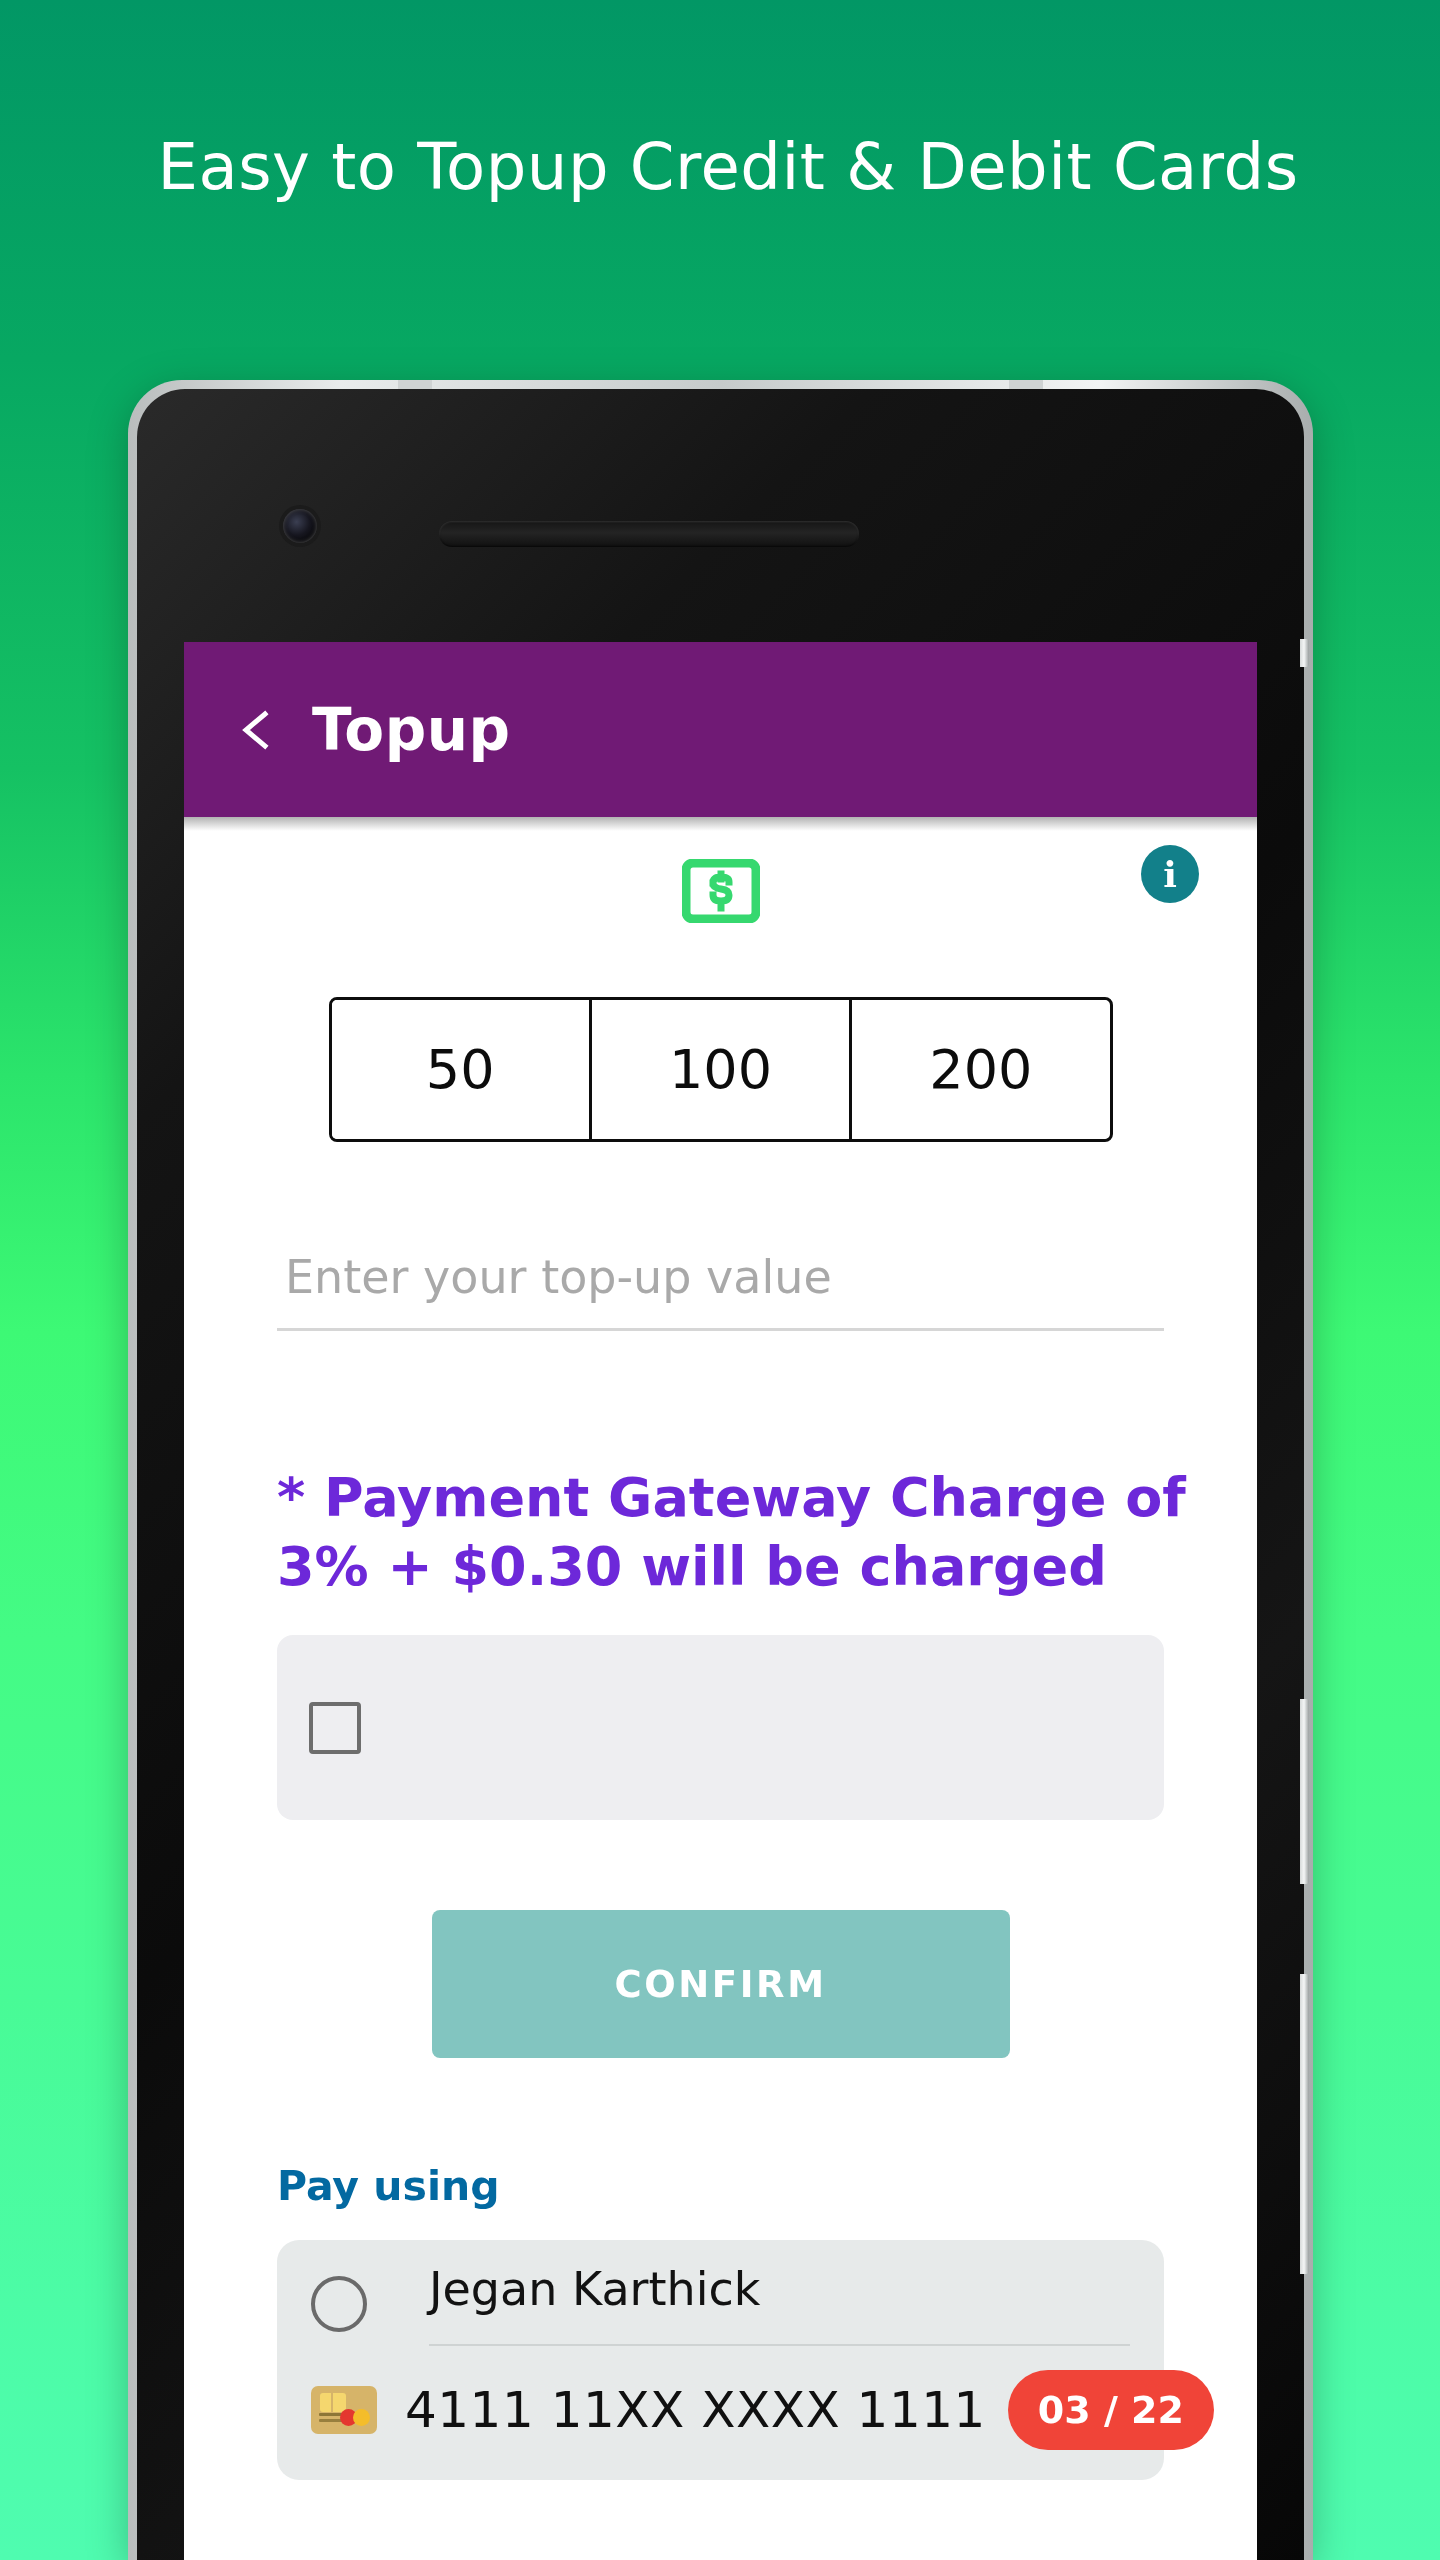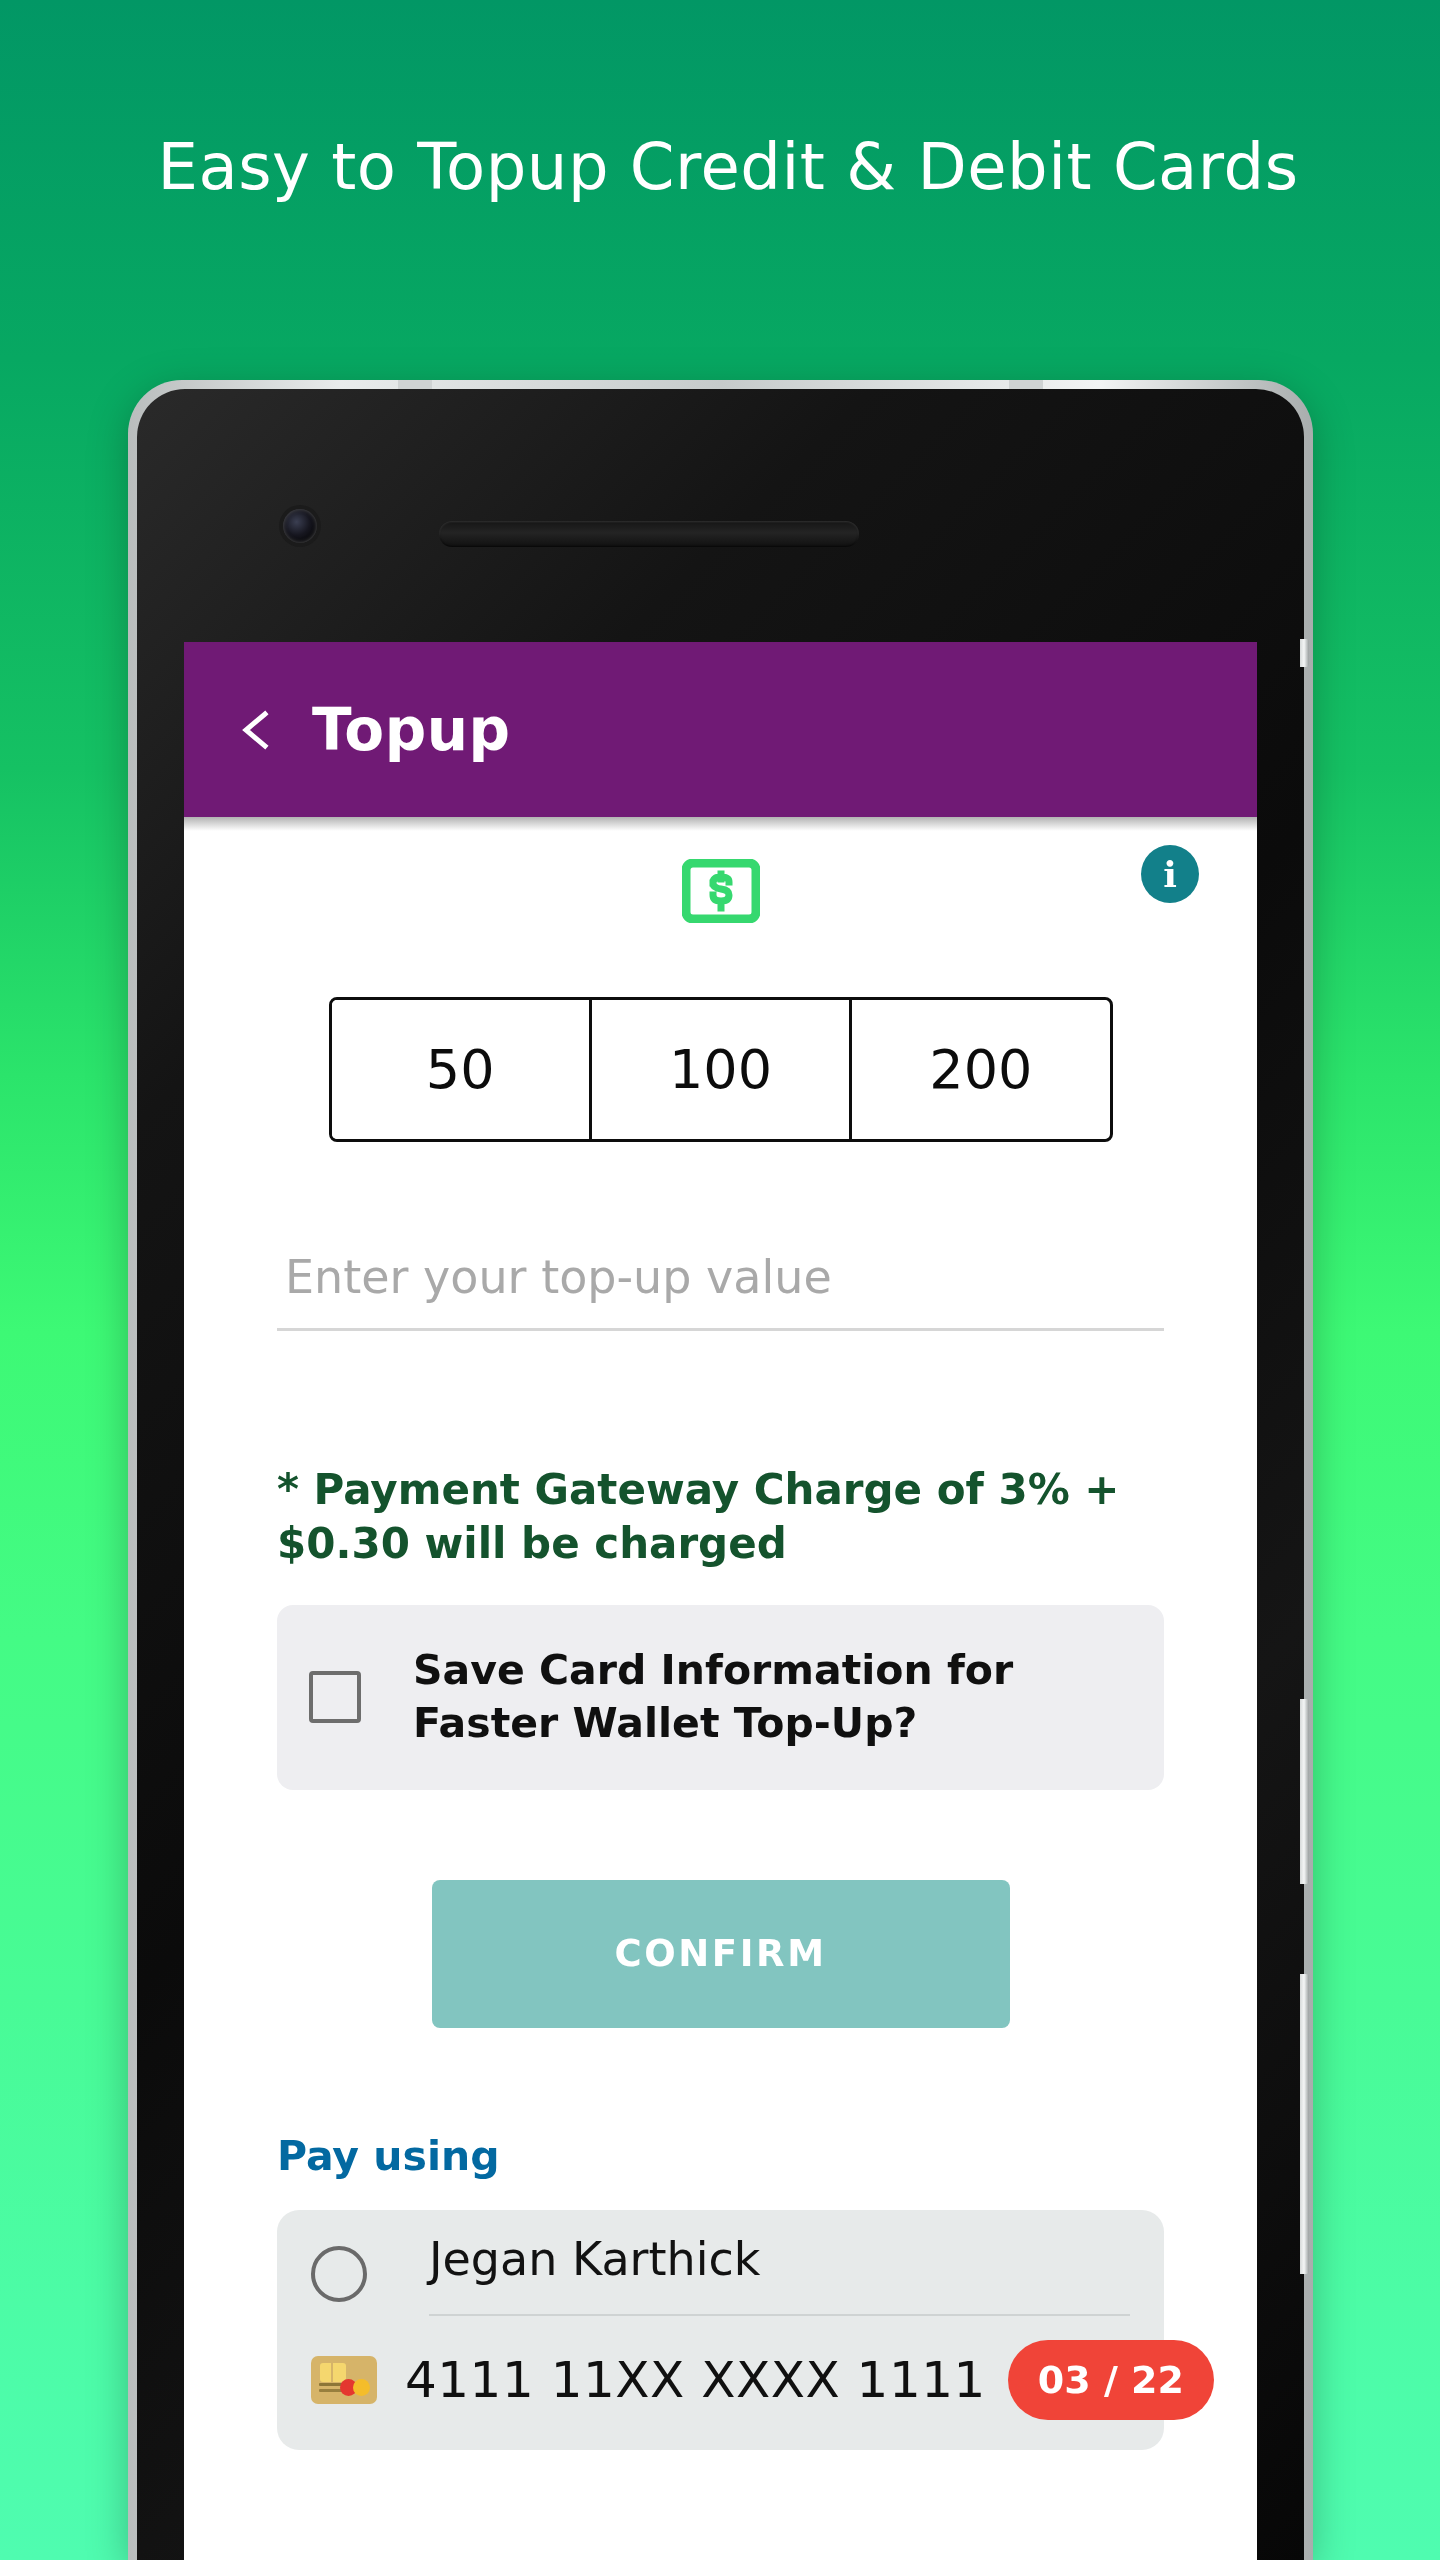--- a/index.html
+++ b/index.html
@@ -183,23 +183,23 @@
     color:#222;
     padding:0 0 24px 8px;
     font-family:"DejaVu Sans", sans-serif;
   }
   .topup-input::placeholder { color:#a9a9a9; }
 
   
   .gw-note {
     margin:132px 0 0 0;
     padding:0 60px 0 93px;
-    font-size:42px;
+    font-size:54px;
     line-height:1.28;
-    color:#14532d;
+    color:#6d28d9;
     font-weight:600;
     font-family:"DejaVu Sans", sans-serif;
   }
 
   
   .savecard {
     margin:34px 93px 0 93px;
     background:#eeeef1;
     border-radius:16px;
     display:flex; align-items:center;
@@ -375,21 +375,20 @@
         </div>
 
         <div class="topup-input-wrap">
           <input class="topup-input" type="text" placeholder="Enter your top-up value" style="">
         </div>
 
         <div class="gw-note">* Payment Gateway Charge of 3% + $0.30 will be charged</div>
 
         <div class="savecard">
           <div class="checkbox"></div>
-          <div class="savecard-label">Save Card Information for Faster Wallet Top-Up?</div>
         </div>
 
         <button class="confirm-btn">CONFIRM</button>
 
         <div class="payusing-label">Pay using</div>
 
         <div class="paycard">
           <div class="pay-row-1">
             <div class="radio"></div>
             <div class="pay-name">Jegan Karthick</div>

